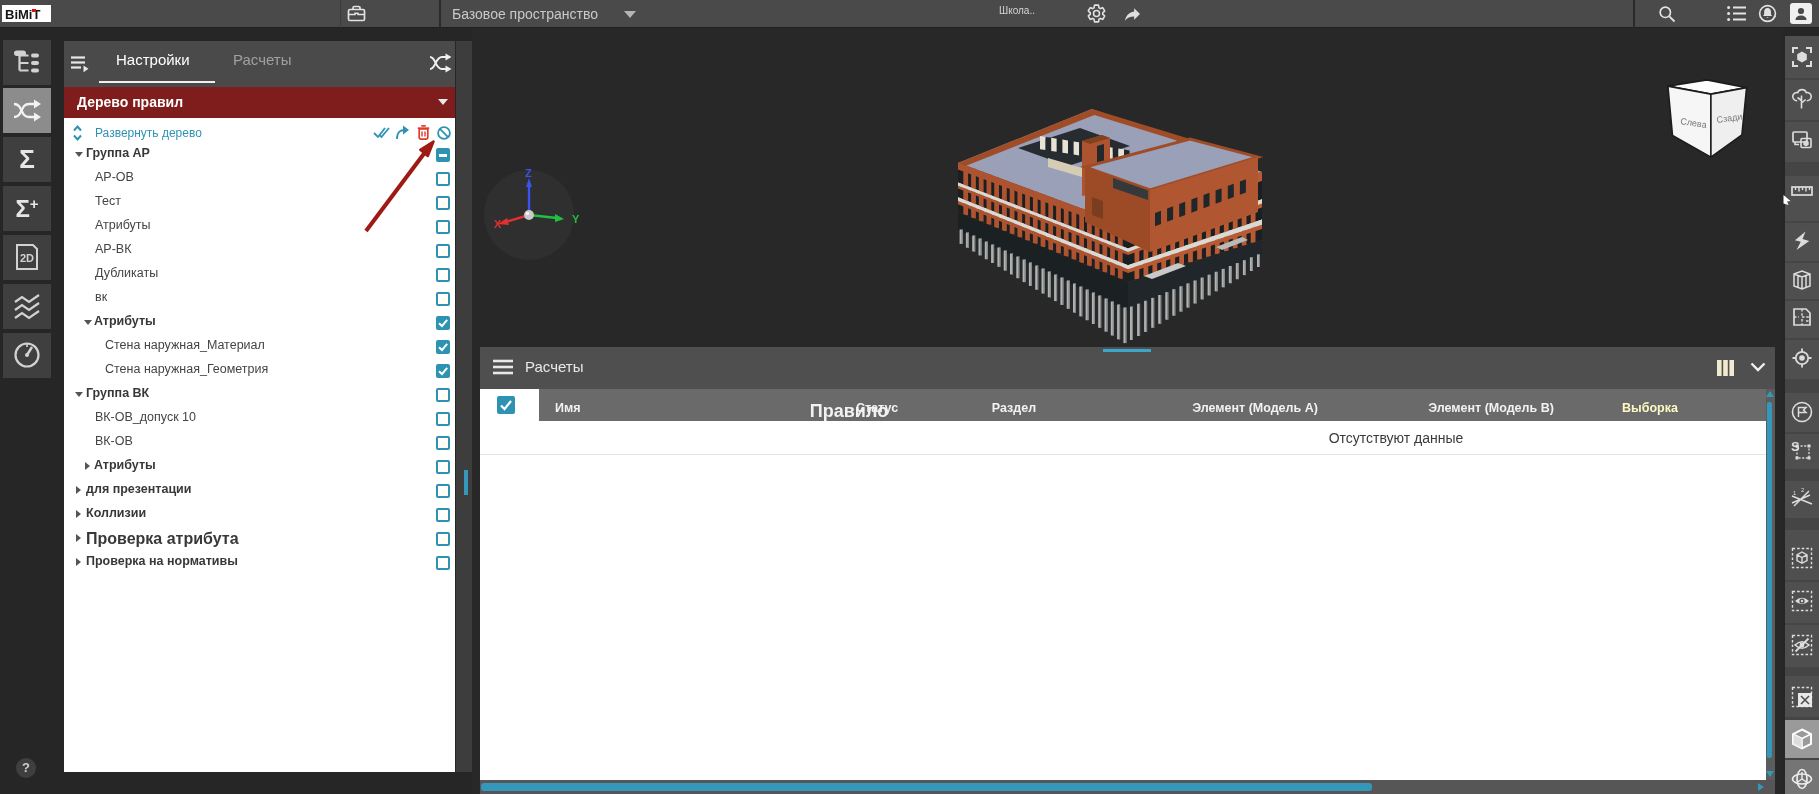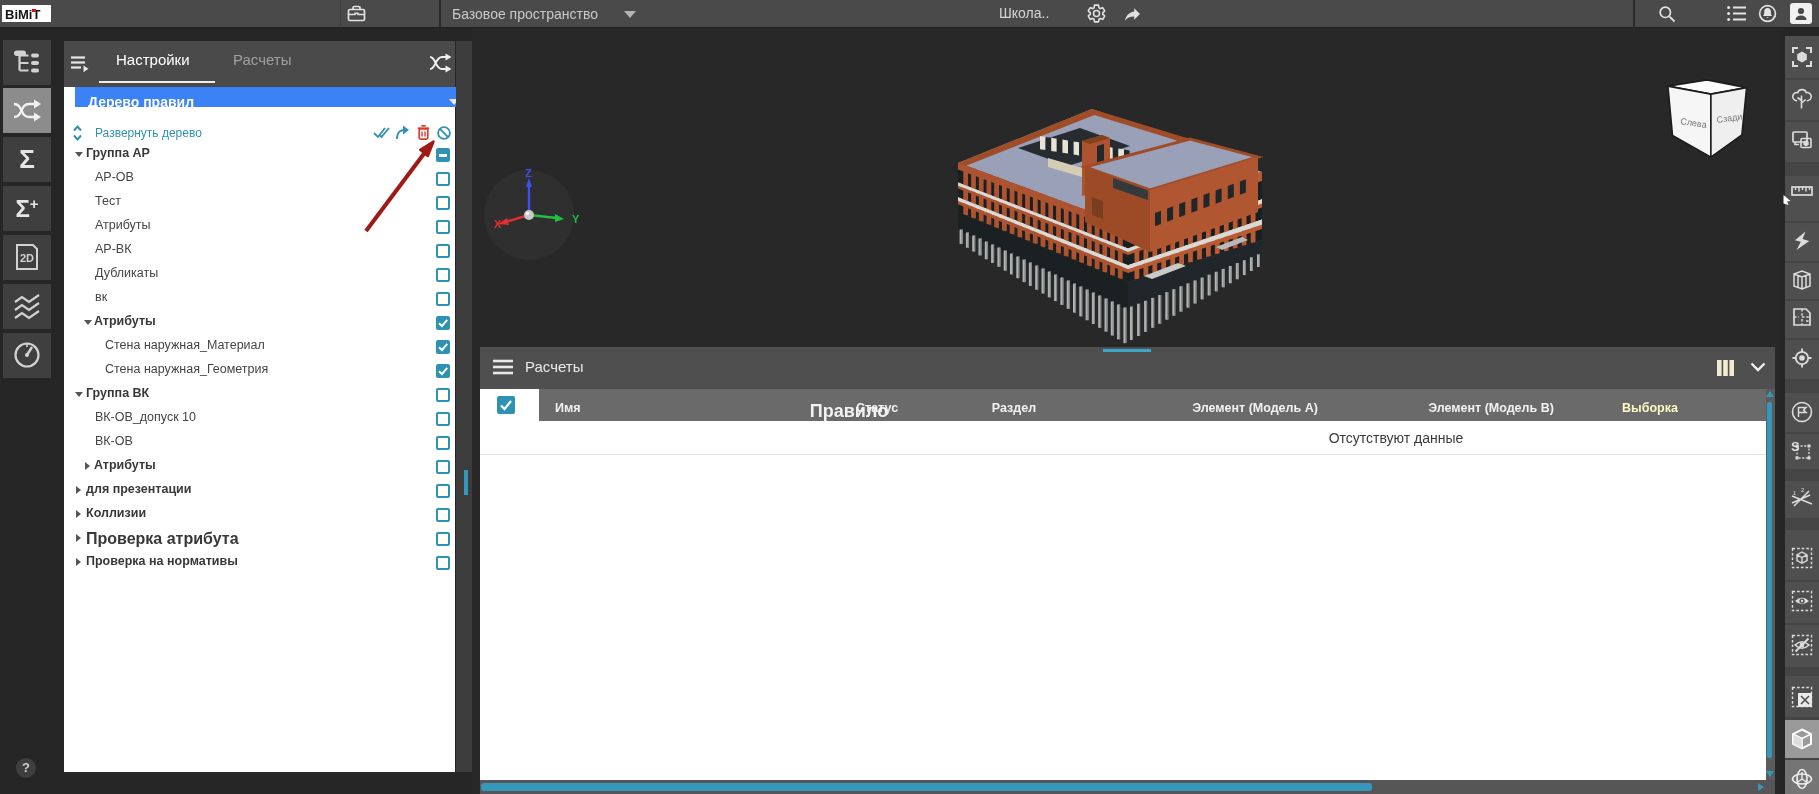--- a/index.html
+++ b/index.html
@@ -14,21 +14,21 @@
   </div>
   <svg class="abs" style="left:346px;top:4px" width="21" height="20" viewBox="0 0 21 20">
     <rect x="2.5" y="5.5" width="16" height="11" rx="1.5" fill="none" stroke="#e3e3e3" stroke-width="1.7"></rect>
     <path d="M7 5.5 V4 a1.5 1.5 0 0 1 1.5-1.5 h4 A1.5 1.5 0 0 1 14 4 v1.5" fill="none" stroke="#e3e3e3" stroke-width="1.7"></path>
     <path d="M3 10.5 h6 v-1.3 h3 v1.3 h6" fill="none" stroke="#e3e3e3" stroke-width="1.5"></path>
   </svg>
   <div class="abs" style="left:340px;top:0;width:1px;height:28px;background:#3c3c3c;"></div>
   <div class="abs" style="left:439px;top:0;width:2px;height:28px;background:#2a2a2a;"></div>
   <div class="abs" style="left:452px;top:6px;font-size:14px;color:#c9c9c9;">Базовое пространство</div>
   <div class="abs" style="left:624px;top:11px;width:0;height:0;border-left:6px solid transparent;border-right:6px solid transparent;border-top:7px solid #b5b5b5;"></div>
-  <div class="abs" style="left:999px;top:5px;font-size:14px;color:#d5d5d5;">Школа..</div>
+  <div class="abs" style="left:999px;top:5px;font-size:10px;color:#d5d5d5;">Школа..</div>
   <svg class="abs" style="left:1086px;top:3px" width="21" height="21" viewBox="0 0 24 24">
     <path fill="none" stroke="#e0e0e0" stroke-width="1.8" d="M19.14 12.94c.04-.3.06-.61.06-.94 0-.32-.02-.64-.07-.94l2.03-1.58c.18-.14.23-.41.12-.61l-1.92-3.32c-.12-.22-.37-.29-.59-.22l-2.39.96c-.5-.38-1.03-.7-1.62-.94l-.36-2.54c-.04-.24-.24-.41-.48-.41h-3.84c-.24 0-.43.17-.47.41l-.36 2.54c-.59.24-1.13.57-1.62.94l-2.39-.96c-.22-.08-.47 0-.59.22L2.74 8.87c-.12.21-.08.47.12.61l2.03 1.58c-.05.3-.09.63-.09.94s.02.64.07.94l-2.03 1.58c-.18.14-.23.41-.12.61l1.92 3.32c.12.22.37.29.59.22l2.39-.96c.5.38 1.03.7 1.62.94l.36 2.54c.05.24.24.41.48.41h3.84c.24 0 .44-.17.47-.41l.36-2.54c.59-.24 1.13-.56 1.62-.94l2.39.96c.22.08.47 0 .59-.22l1.92-3.32c.12-.22.07-.47-.12-.61l-2.01-1.58z"></path>
     <circle cx="12" cy="12" r="3.4" fill="none" stroke="#e0e0e0" stroke-width="1.8"></circle>
   </svg>
   <svg class="abs" style="left:1122px;top:4px" width="21" height="20" viewBox="0 0 24 24">
     <path fill="#e0e0e0" d="M14 9V5l7 7-7 7v-4.1c-5 0-8.5 1.6-11 5.1 1-5 4-10 11-11z"></path>
   </svg>
   <div class="abs" style="left:1633px;top:0;width:2px;height:28px;background:#2a2a2a;"></div>
   <svg class="abs" style="left:1657px;top:4px" width="20" height="20" viewBox="0 0 24 24">
     <circle cx="10" cy="10" r="6.2" fill="none" stroke="#e3e3e3" stroke-width="2"></circle>
@@ -336,21 +336,21 @@
     <div class="abs" style="left:365px;top:11px;"><svg width="26" height="24" viewBox="0 0 26 24">
  <g fill="none" stroke="#f0f0f0" stroke-width="2">
   <path d="M1 5 C7 5 6 17 13 17 L17 17 M1 17 C7 17 6 5 13 5 L17 5"></path>
  </g>
  <g fill="#f0f0f0">
   <path d="M16.5 1.5 L22.5 5 L16.5 8.5 z"></path>
   <path d="M16.5 13.5 L22.5 17 L16.5 20.5 z"></path>
  </g>
         </svg></div>
   </div>
-  <div class="abs" style="left:0;top:46px;width:391px;height:20px;background:#3b82f6;margin-left:11px;">
+  <div class="abs" style="left:0;top:46px;width:391px;height:31px;background:#7f1d1d;">
     <div class="abs" style="left:13px;top:7px;font-size:14px;font-weight:bold;color:#fff;">Дерево правил</div>
     <div class="abs" style="left:374px;top:12px;width:0;height:0;border-left:5.5px solid transparent;border-right:5.5px solid transparent;border-top:6.5px solid #e8e8e8;"></div>
   </div>
   <svg class="abs" style="left:8px;top:83px" width="11" height="18" viewBox="0 0 11 18">
     <path d="M2 6.5 L5.5 2.5 L9 6.5" fill="none" stroke="#2e93b3" stroke-width="2"></path>
     <path d="M2 11.5 L5.5 15.5 L9 11.5" fill="none" stroke="#2e93b3" stroke-width="2"></path>
   </svg>
   <div class="abs" style="left:31px;top:85px;font-size:12px;color:#2e93b3;">Развернуть дерево</div>
 
 <svg class="abs" style="left:309px;top:84px" width="18" height="16" viewBox="0 0 18 16">

